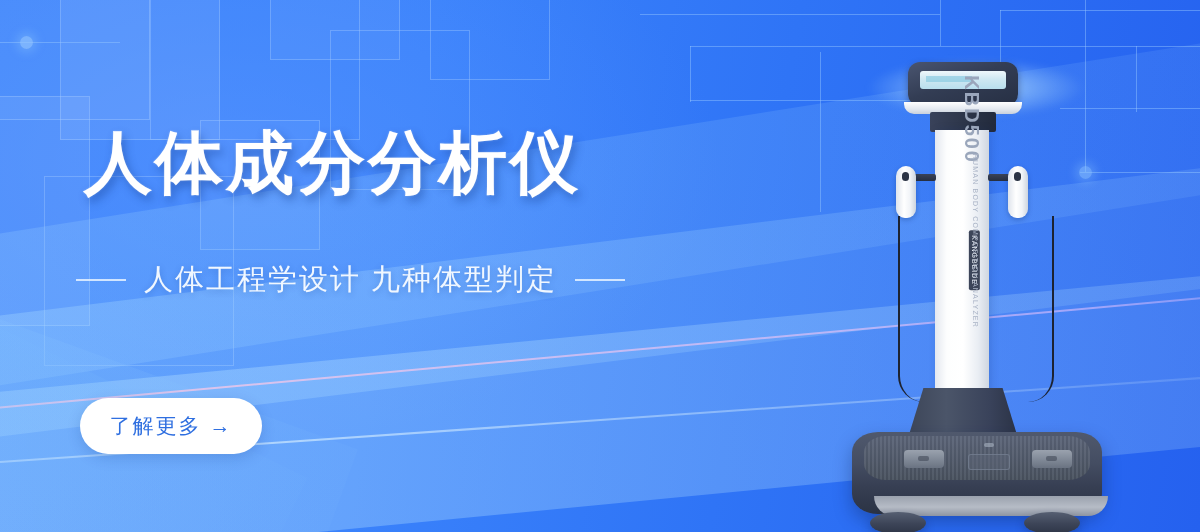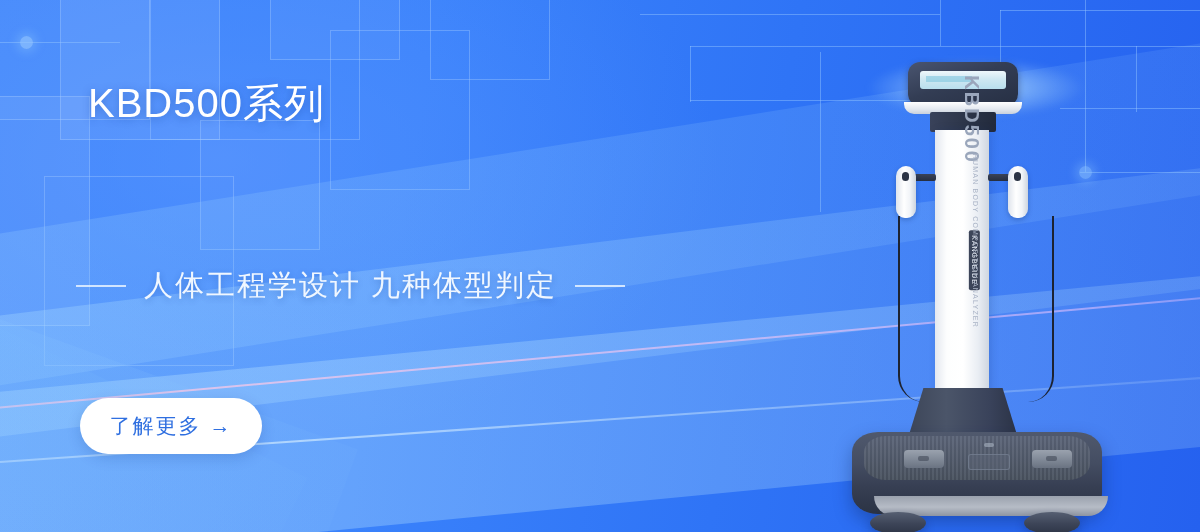--- a/index.html
+++ b/index.html
@@ -48,21 +48,21 @@
     text-shadow:0 2px 8px rgba(15,55,140,.35);
   }
   .headline {
     position:absolute; left:84px; top:128px;
     font-size:68px; font-weight:700; color:#ffffff;
     letter-spacing:3px; white-space:nowrap; line-height:1;
     text-shadow:3px 5px 10px rgba(18,58,140,.45), 0 0 2px rgba(255,255,255,.4);
   }
 
   .subrow {
-    position:absolute; left:76px; top:266px;
+    position:absolute; left:76px; top:260px;
     display:flex; align-items:center; gap:18px;
   }
   .subline { width:50px; height:2px; background:rgba(230,242,255,.85); }
   .subtitle {
     font-size:29px; font-weight:400; color:#f0f7ff;
     letter-spacing:2px; white-space:nowrap;
     text-shadow:0 2px 6px rgba(20,60,140,.30);
   }
 
   .cta {
@@ -264,21 +264,21 @@
          transform:rotate(26deg);"></div>
     <div class="wave" style="left:-500px; top:452px; width:2000px; height:2px;
          background:linear-gradient(90deg,rgba(255,205,235,.0),rgba(250,200,230,.75) 35%,rgba(235,195,255,.55) 80%,rgba(255,255,255,0));
          transform:rotate(-5.2deg);"></div>
     <div class="wave" style="left:-500px; top:496px; width:2000px; height:2px;
          background:linear-gradient(90deg,rgba(255,255,255,0),rgba(225,245,255,.6) 40%,rgba(255,255,255,0));
          transform:rotate(-4deg);"></div>
   </div>
 
   <div class="content">
-    <div class="series">KBD500系列</div>
+    <h1 class="headline">人体成分分析仪</h1>
 
     <div class="subrow">
       <span class="subline"></span>
       <span class="subtitle">人体工程学设计  九种体型判定</span>
       <span class="subline"></span>
     </div>
 
     <button class="cta">
       <span class="cta-label">了解更多 →</span>
     </button>

